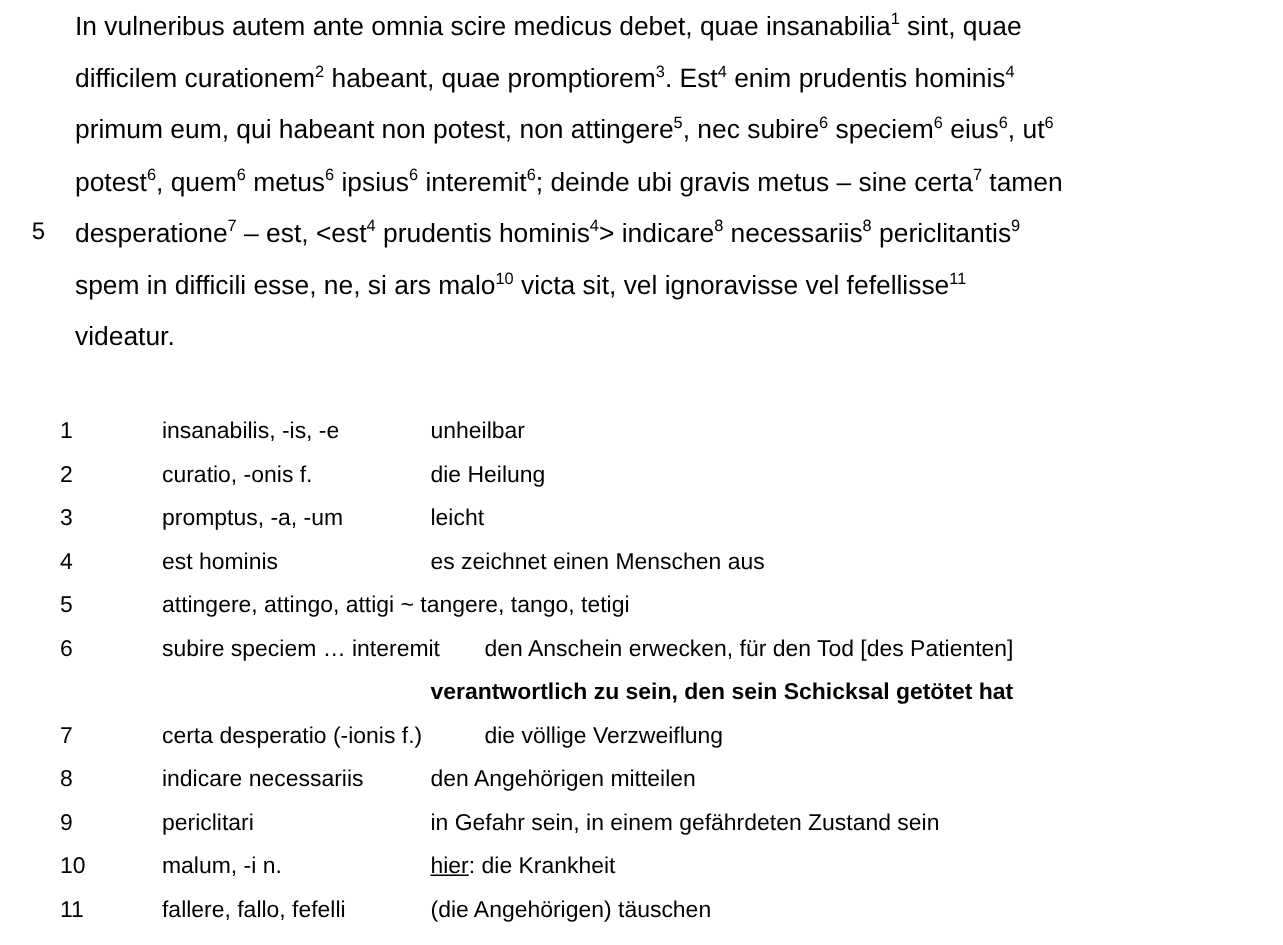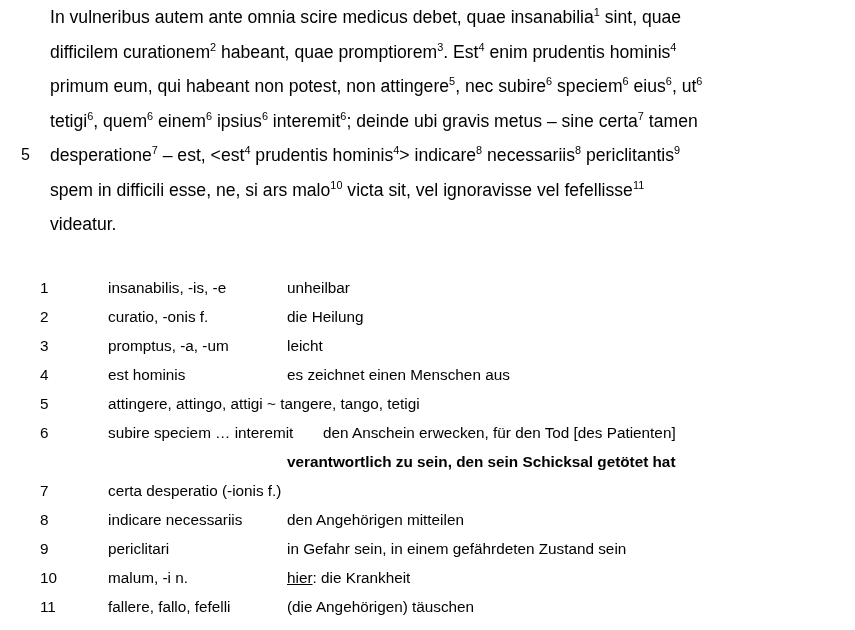--- a/index.html
+++ b/index.html
@@ -132,21 +132,21 @@
       <div class="text-line">
         <span class="line-number"></span>
         <span class="line-body"><span>difficilem curationem</span><sup>2</sup><span> habeant, quae promptiorem</span><sup>3</sup><span>. Est</span><sup>4</sup><span> enim prudentis hominis</span><sup>4</sup></span>
       </div>
       <div class="text-line">
         <span class="line-number"></span>
         <span class="line-body"><span>primum eum, qui habeant non potest, non attingere</span><sup>5</sup><span>, nec subire</span><sup>6</sup><span> speciem</span><sup>6</sup><span> eius</span><sup>6</sup><span>, ut</span><sup>6</sup></span>
       </div>
       <div class="text-line">
         <span class="line-number"></span>
-        <span class="line-body"><span>tetigi</span><sup>6</sup><span>, quem</span><sup>6</sup><span> einem</span><sup>6</sup><span> ipsius</span><sup>6</sup><span> interemit</span><sup>6</sup><span>; deinde ubi gravis metus – sine certa</span><sup>7</sup><span> tamen</span></span>
+        <span class="line-body"><span>potest</span><sup>6</sup><span>, quem</span><sup>6</sup><span> metus</span><sup>6</sup><span> ipsius</span><sup>6</sup><span> interemit</span><sup>6</sup><span>; deinde ubi gravis metus – sine certa</span><sup>7</sup><span> tamen</span></span>
       </div>
       <div class="text-line">
         <span class="line-number">5</span>
         <span class="line-body"><span>desperatione</span><sup>7</sup><span> – est, &lt;est</span><sup>4</sup><span> prudentis hominis</span><sup>4</sup><span>&gt; indicare</span><sup>8</sup><span> necessariis</span><sup>8</sup><span> periclitantis</span><sup>9</sup></span>
       </div>
       <div class="text-line">
         <span class="line-number"></span>
         <span class="line-body"><span>spem in difficili esse, ne, si ars malo</span><sup>10</sup><span> victa sit, vel ignoravisse vel fefellisse</span><sup>11</sup></span>
       </div>
       <div class="text-line">
@@ -187,20 +187,21 @@
         <span class="vocab-gloss">den Anschein erwecken, für den Tod [des Patienten]</span>
       </div>
       <div class="vocab-row continuation">
         <span class="vocab-num"></span>
         <span class="vocab-term"></span>
         <span class="vocab-gloss">verantwortlich zu sein, den sein Schicksal getötet hat</span>
       </div>
       <div class="vocab-row gloss-far">
         <span class="vocab-num">7</span>
         <span class="vocab-term">certa desperatio (-ionis f.)</span>
+        <span class="vocab-gloss">die völlige Verzweiflung</span>
       </div>
       <div class="vocab-row">
         <span class="vocab-num">8</span>
         <span class="vocab-term">indicare necessariis</span>
         <span class="vocab-gloss">den Angehörigen mitteilen</span>
       </div>
       <div class="vocab-row">
         <span class="vocab-num">9</span>
         <span class="vocab-term">periclitari</span>
         <span class="vocab-gloss">in Gefahr sein, in einem gefährdeten Zustand sein</span>

